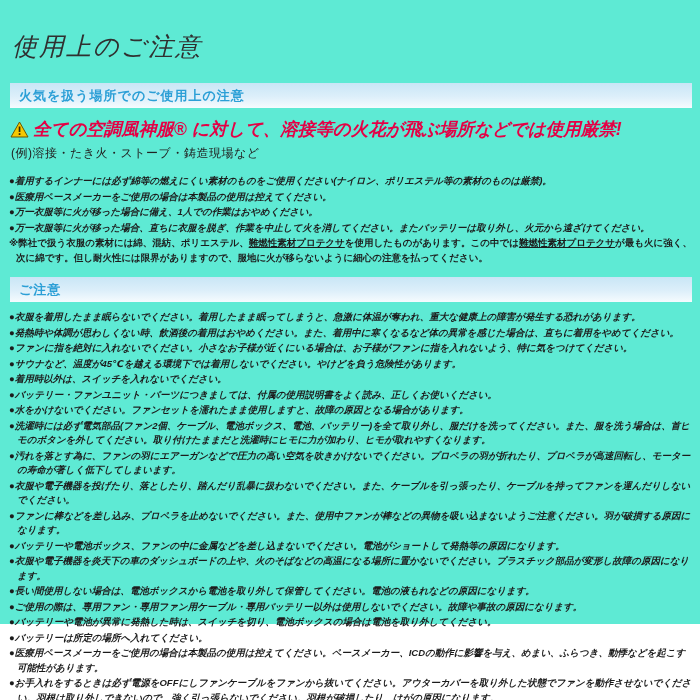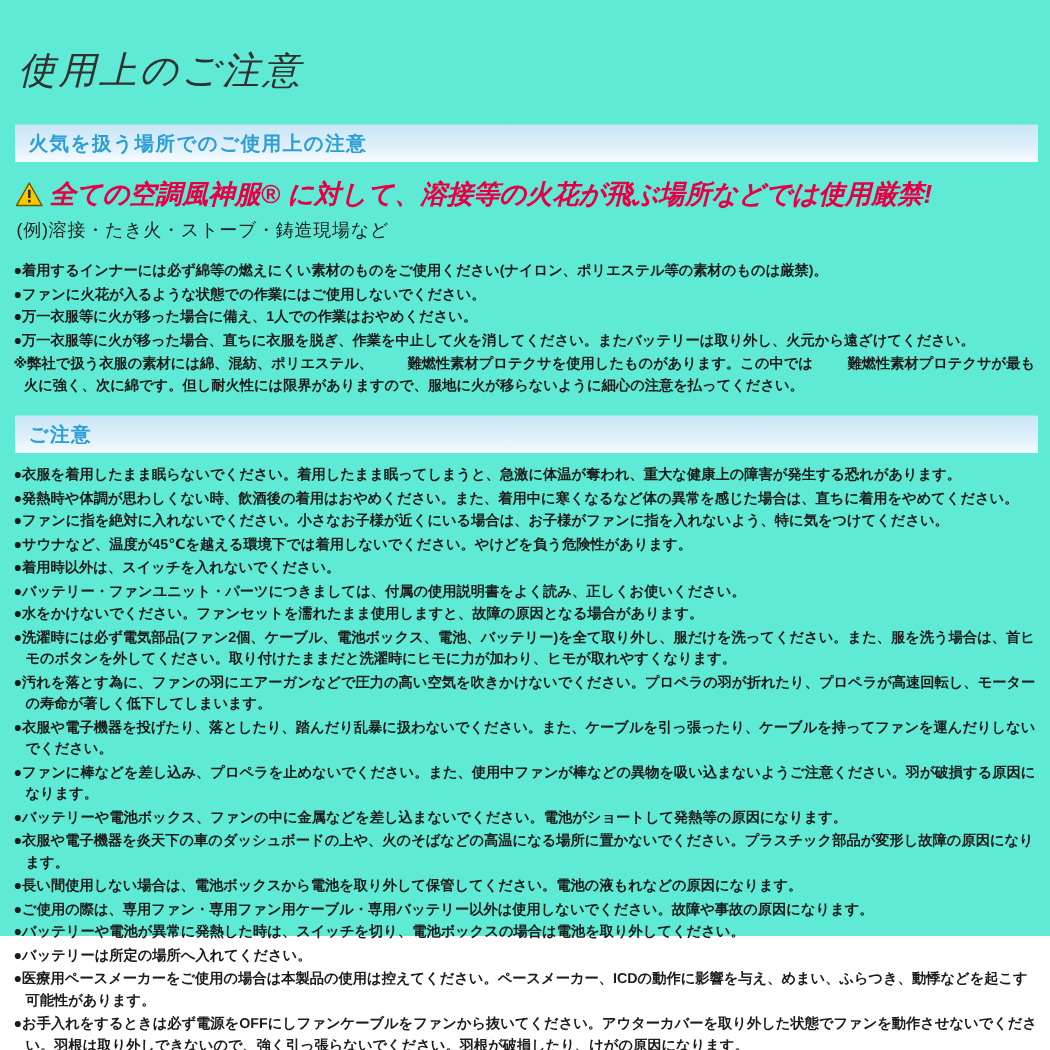--- a/index.html
+++ b/index.html
@@ -23,32 +23,32 @@
     display:flex;align-items:center;gap:4px;margin:9px 0 4px 2px;font-style:italic;
   }
   .warn-svg{flex:0 0 auto;}
   .warning-text{
     font-size:17.5px;font-weight:bold;color:#e50045;letter-spacing:0px;white-space:nowrap;
   }
   .example-line{
     font-size:12px;font-weight:normal;color:#222;margin:2px 0 12px 3px;letter-spacing:0.5px;
   }
   .bullet-list{
-    list-style:none;margin:0;padding:0 0 0 1px;
+    list-style:none;margin:0;padding:0 0 0 1px;font-style:italic;
   }
   .bullet-item{
     font-size:9.5px;font-weight:600;color:#1c1c1c;
     line-height:14.5px;margin:0 0 1px 0;
     padding-left:8px;text-indent:-8px;
   }
   .note{
     font-size:9.5px;font-weight:600;color:#1c1c1c;line-height:14.5px;
     margin:0 0 0 1px;padding-left:7px;text-indent:-7px;
   }
-  .note .u{margin-left:23px;}
+  .note .u{text-decoration:underline;}
   .gap-md{height:12px;}
   .gap-sm{height:8px;}
 </style>
 </head>
 <body>
 
 <div class="page">
 
   <h1 class="title">使用上のご注意</h1>
 
@@ -64,21 +64,21 @@
     </svg>
     <span class="warning-text">全ての空調風神服® に対して、溶接等の火花が飛ぶ場所などでは使用厳禁!</span>
   </div>
 
   <div class="example-line">(例)溶接・たき火・ストーブ・鋳造現場など</div>
 
   <ul class="bullet-list">
 
       <li class="bullet-item">●着用するインナーには必ず綿等の燃えにくい素材のものをご使用ください(ナイロン、ポリエステル等の素材のものは厳禁)。</li>
 
-      <li class="bullet-item">●ファンに火花が入るような状態での作業にはご使用しないでください。</li>
+      <li class="bullet-item">●医療用ペースメーカーをご使用の場合は本製品の使用は控えてください。</li>
 
 
       <li class="bullet-item">●万一衣服等に火が移った場合に備え、1人での作業はおやめください。</li>
 
       <li class="bullet-item">●万一衣服等に火が移った場合、直ちに衣服を脱ぎ、作業を中止して火を消してください。またバッテリーは取り外し、火元から遠ざけてください。</li>
     </ul>
 
   <p class="note"><span>※弊社で扱う衣服の素材には綿、混紡、ポリエステル、</span><span class="u">難燃性素材プロテクサ</span><span>を使用したものがあります。この中では</span><span class="u">難燃性素材プロテクサ</span><span>が最も火に強く、次に綿です。但し耐火性には限界がありますので、服地に火が移らないように細心の注意を払ってください。</span></p>
 
   <div class="gap-md"></div>

